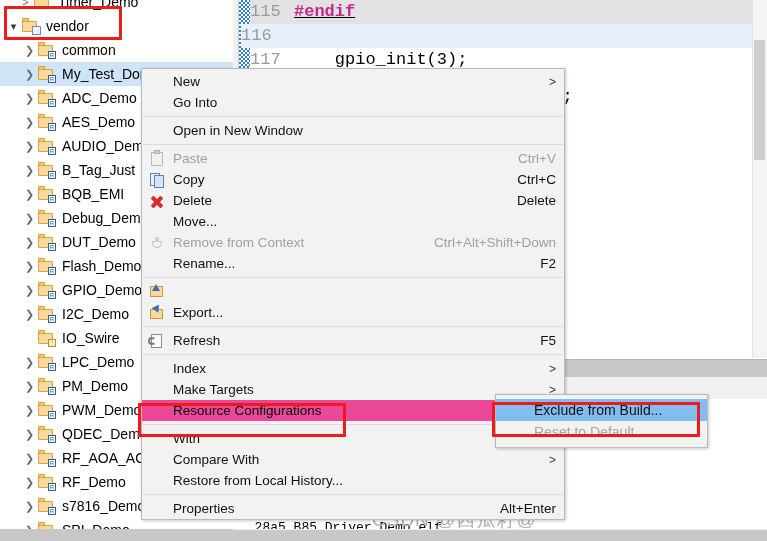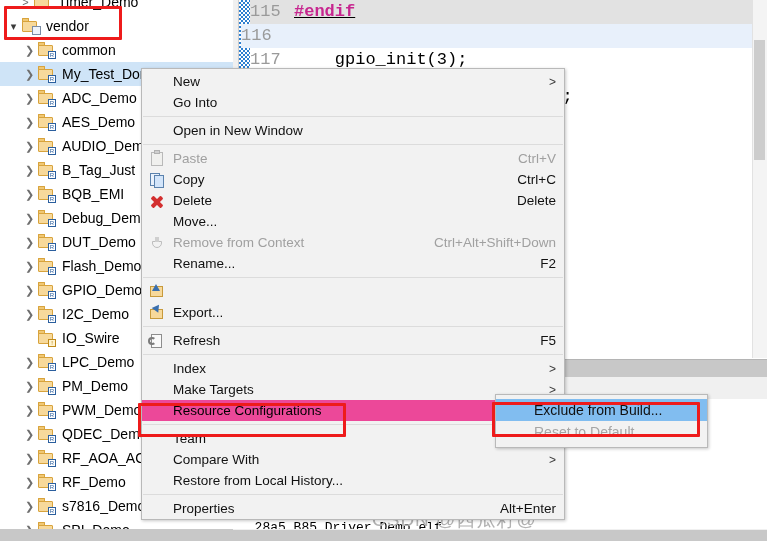--- a/index.html
+++ b/index.html
@@ -882,21 +882,21 @@
     <div class="mi hot">
       <span class="mic"></span>
       <span class="mtext">Resource Configurations</span>
       <span class="marrow">&gt;</span>
     </div>
 
     <div class="msep"></div>
 
     <div class="mi">
       <span class="mic"></span>
-      <span class="mtext">Team</span>
+      <span class="mtext">With</span>
       <span class="marrow">&gt;</span>
     </div>
 
     <div class="mi">
       <span class="mic"></span>
       <span class="mtext">Compare With</span>
       <span class="marrow">&gt;</span>
     </div>
 
     <div class="mi">

